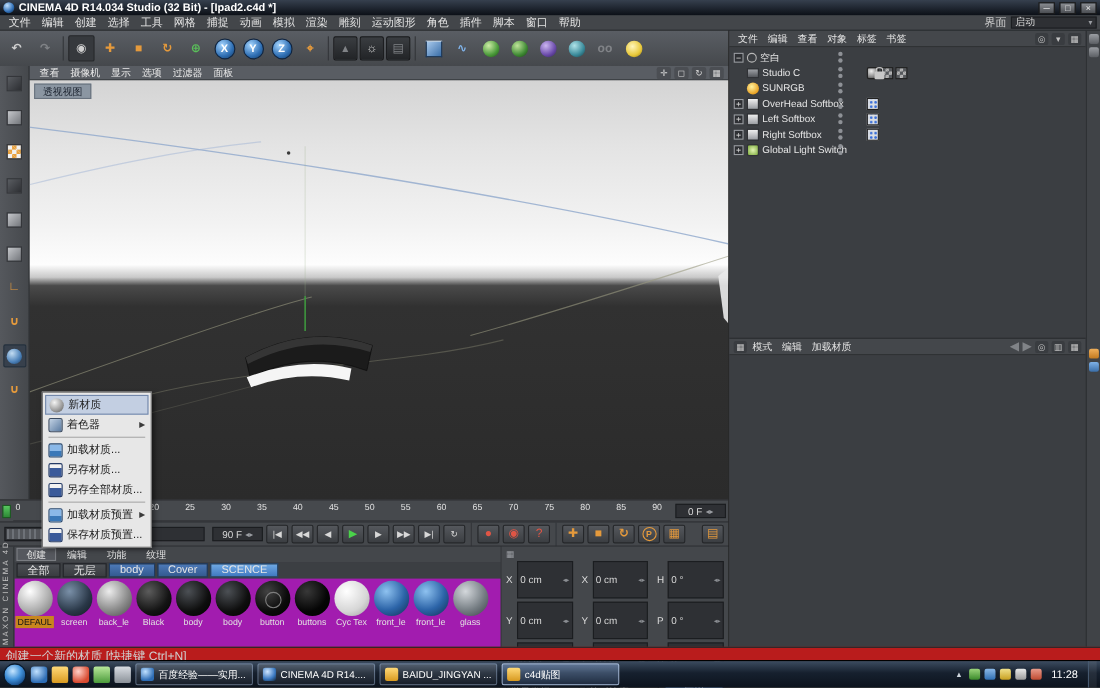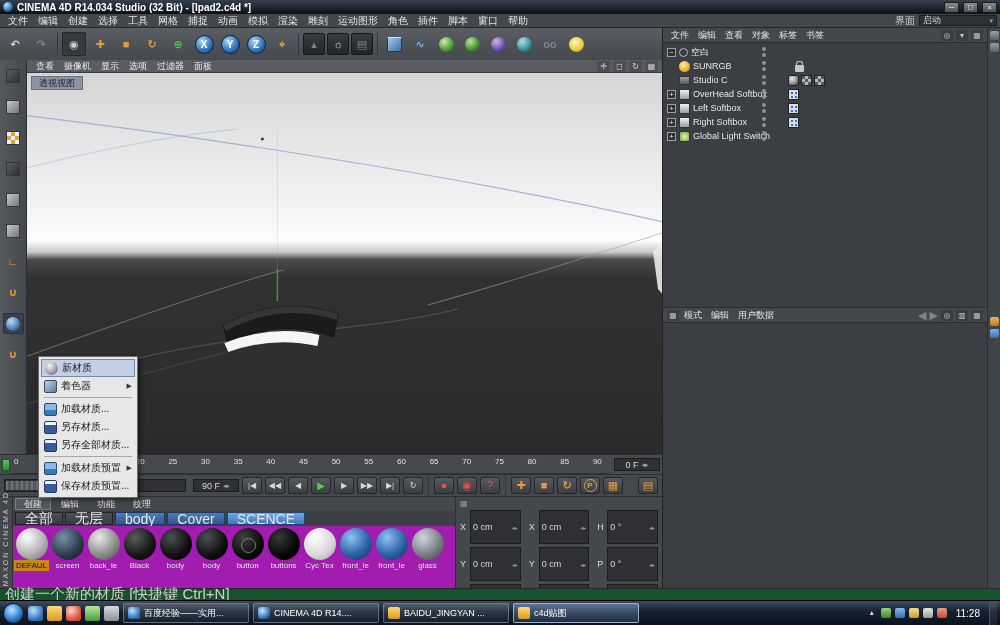--- a/index.html
+++ b/index.html
@@ -69,21 +69,21 @@
 .pbtn .play-g{color:#4ad24a;font-size:10px}
 .pcirc{width:13px;height:13px;border:1px solid #e59a3c;border-radius:50%;color:#e59a3c;font-size:8px;display:flex;align-items:center;justify-content:center;font-weight:bold}
 
 .bottom-row{height:92px;flex:0 0 auto;display:flex;border-top:1px solid #2d2f32}
 .brand-strip{width:13px;flex:0 0 auto;background:#44474b;position:relative;border-right:1px solid #303236}
 .brand-strip span{position:absolute;left:2px;bottom:2px;writing-mode:vertical-rl;transform:rotate(180deg);font-size:7px;letter-spacing:2px;color:#c6c6c6;white-space:nowrap}
 .material-mgr{width:443px;flex:0 0 auto;display:flex;flex-direction:column;border-right:1px solid #2d2f32}
 .mm-tabs{height:14px;flex:0 0 auto;background:#44474b;display:flex;gap:2px;padding:1px 2px;font-size:9px}
 .mm-tab{padding:0 8px;display:flex;align-items:center;color:#e2e2e2}
 .mm-tab.active{background:#55585e;border:1px solid #7a7d82}
-.mm-filters{height:15px;flex:0 0 auto;background:#3c3f43;display:flex;gap:2px;padding:1px 2px;font-size:14px}
+.mm-filters{height:15px;flex:0 0 auto;background:#3c3f43;display:flex;gap:2px;padding:1px 2px;font-size:10px}
 .fbtn{padding:0 9px;display:flex;align-items:center;border:1px solid #222428;background:linear-gradient(#4c4f54,#393c40);color:#e6e6e6}
 .fbtn.blue{background:linear-gradient(#4d7ab8,#33598f);border-color:#1f3least}
 .fbtn.blue{background:linear-gradient(#4d7ab8,#33598f);border-color:#1f3a60}
 .fbtn.bright{background:linear-gradient(#6fa9e4,#3f78c0);border-color:#24466e}
 .mm-mats{flex:1;background:#a21caf;display:flex;gap:1px;padding:2px 1px 0 1px}
 .mat{width:35px;display:flex;flex-direction:column;align-items:center}
 .sph{width:32px;height:32px;border-radius:50%;position:relative;flex:0 0 auto}
 .mat-label{width:100%;text-align:center;font-size:8px;line-height:11px;color:#e2e2e2;white-space:nowrap;overflow:hidden}
 .mat.selected .mat-label{background:#c8861e;color:#141414}
 .s0{background:radial-gradient(circle at 35% 30%,#ffffff,#b2b2b2 55%,#6e6e6e)}
@@ -135,30 +135,30 @@
 .chip-bluedots{background-color:#d9dde3;background-image:radial-gradient(#3a6fd8 1px,transparent 1.3px);background-size:4px 4px;background-position:1px 1px}
 .lock{position:absolute;left:132px;top:22px;width:9px;height:7px;background:#c8c8c8;border-radius:1px}
 .lock::before{content:"";position:absolute;left:1px;top:-4px;width:5px;height:4px;border:1.5px solid #c8c8c8;border-bottom:none;border-radius:3px 3px 0 0}
 .am-body{flex:1;background:#3b3e42}
 .edge-strip{width:13px;flex:0 0 auto;background:#404347;border-left:1px solid #2b2d30;display:flex;flex-direction:column;align-items:center;gap:3px;padding-top:3px}
 .eico{width:9px;height:9px;border-radius:2px}
 .eico.gray{background:linear-gradient(#9a9da2,#5c5f64)}
 .eico.orange{background:linear-gradient(#f0b05c,#c2791e)}
 .eico.blue{background:linear-gradient(#7fb2e8,#3a6ea8)}
 
-.statusbar{height:12px;flex:0 0 auto;background:#14532d;border-top:1px solid #26282b;display:flex;align-items:center;padding:0 5px;font-size:15px;color:#cfcfcf}
+.statusbar{height:12px;flex:0 0 auto;background:#b91c1c;border-top:1px solid #26282b;display:flex;align-items:flex-start;padding:0 5px;font-size:11px;color:#cfcfcf}
 .taskbar{height:25px;flex:0 0 auto;background:linear-gradient(#3c4c60,#16202e 45%,#0c131d);border-top:1px solid #000;display:flex;align-items:center;gap:4px;padding:0 3px}
 .start-orb{width:21px;height:21px;border-radius:50%;background:radial-gradient(circle at 40% 32%,#c6e6ff,#3f8fd8 45%,#174a86 78%,#0a2747);border:1px solid #091a2d;flex:0 0 auto}
 .ql{width:15px;height:15px;border-radius:3px;flex:0 0 auto}
 .ql.q1{background:radial-gradient(circle at 35% 30%,#bfe0ff,#2d6cb4 70%)}
 .ql.q2{background:linear-gradient(#ffd978,#d89a20);border-radius:2px}
 .ql.q3{background:radial-gradient(circle at 35% 30%,#ffd0c8,#d84a30 70%)}
 .ql.q4{background:linear-gradient(#b8e89a,#4a9a3a);border-radius:2px}
 .ql.q5{background:linear-gradient(#d8dce2,#8a9098);border-radius:2px}
-.task-btn{width:126px;height:20px;background:linear-gradient(rgba(255,255,255,.16),rgba(255,255,255,.04));border:1px solid rgba(170,195,230,.4);border-radius:2px;display:flex;align-items:center;gap:4px;padding:0 4px;color:#fff;font-size:9px;flex:0 0 auto}
+.task-btn{width:107px;height:20px;background:linear-gradient(rgba(255,255,255,.16),rgba(255,255,255,.04));border:1px solid rgba(170,195,230,.4);border-radius:2px;display:flex;align-items:center;gap:4px;padding:0 4px;color:#fff;font-size:9px;flex:0 0 auto}
 .task-btn.active{background:linear-gradient(rgba(170,205,255,.38),rgba(110,150,210,.18));border-color:rgba(205,225,255,.65)}
 .ti{width:12px;height:12px;flex:0 0 auto;border-radius:2px}
 .ti.ie{background:radial-gradient(circle at 35% 30%,#bfe0ff,#2d6cb4 70%)}
 .ti.c4d{background:radial-gradient(circle at 35% 30%,#cfe6ff,#3a78c0 60%,#123)}
 .ti.folder{background:linear-gradient(#ffd978,#d89a20)}
 .task-label{overflow:hidden;white-space:nowrap;text-overflow:ellipsis}
 .tray{margin-left:auto;display:flex;align-items:center;gap:4px}
 .tray-ico{width:10px;height:10px;border-radius:2px}
 .t1{background:transparent;color:#cfd6de;font-size:8px;line-height:10px;text-align:center}
 .t2{background:linear-gradient(#9ad47a,#3a8a2a)}
@@ -621,40 +621,40 @@
           <div class="om-row">
             <span class="om-exp">−</span>
             <span class="om-ico ico-null"></span>
             <span>空白</span>
             <span class="om-dots">
                 <i></i>
                 <i></i>
               </span>
           </div>
           <div class="om-row child">
-            <span class="om-ico ico-sun"></span>
-            <span>SUNRGB</span>
-            <span class="om-dots">
-                <i></i>
-                <i></i>
-              </span>
-          </div>
-          <div class="om-row child">
             <span class="om-ico ico-studio"></span>
             <span>Studio C</span>
             <span class="om-dots">
                 <i></i>
                 <i></i>
               </span>
             <span class="om-chips">
               <span class="chip chip-sphere"></span>
               <span class="chip chip-checker"></span>
               <span class="chip chip-checker"></span>
             </span>
           </div>
+          <div class="om-row child">
+            <span class="om-ico ico-sun"></span>
+            <span>SUNRGB</span>
+            <span class="om-dots">
+                <i></i>
+                <i></i>
+              </span>
+          </div>
           <div class="om-row">
             <span class="om-exp">+</span>
             <span class="om-ico ico-softbox"></span>
             <span>OverHead Softbox</span>
             <span class="om-dots">
                 <i></i>
                 <i></i>
               </span>
             <span class="om-chips">
                 <span class="chip chip-bluedots"></span>
@@ -693,21 +693,21 @@
                 <i></i>
               </span>
           </div>
           <span class="lock"></span>
         </div>
 
         <div class="am-tabs">
           <span class="hico">▦</span>
           <span class="mi">模式</span>
           <span class="mi">编辑</span>
-          <span class="mi">用户数据</span>
+          <span class="mi">加载材质</span>
           <span class="hicons">
             <span class="c-dim g">◀</span>
             <span class="c-dim g">▶</span>
             <span class="hico">◎</span>
             <span class="hico">▥</span>
             <span class="hico">▦</span>
           </span>
         </div>
         <div class="am-body"></div>
       </div>

